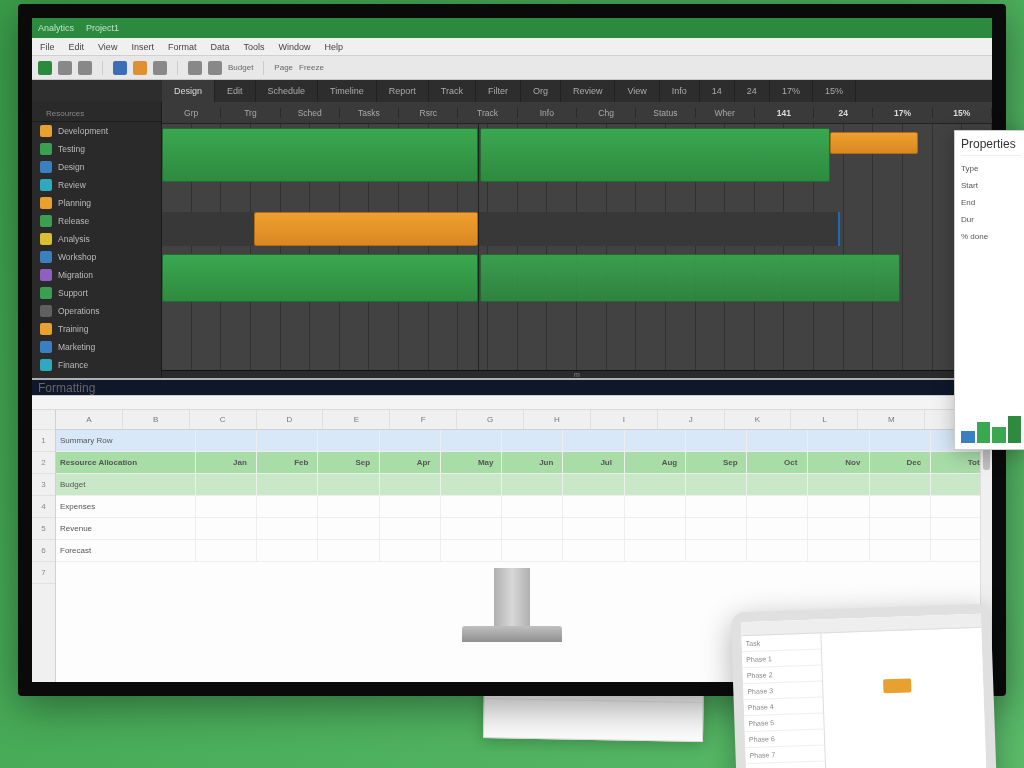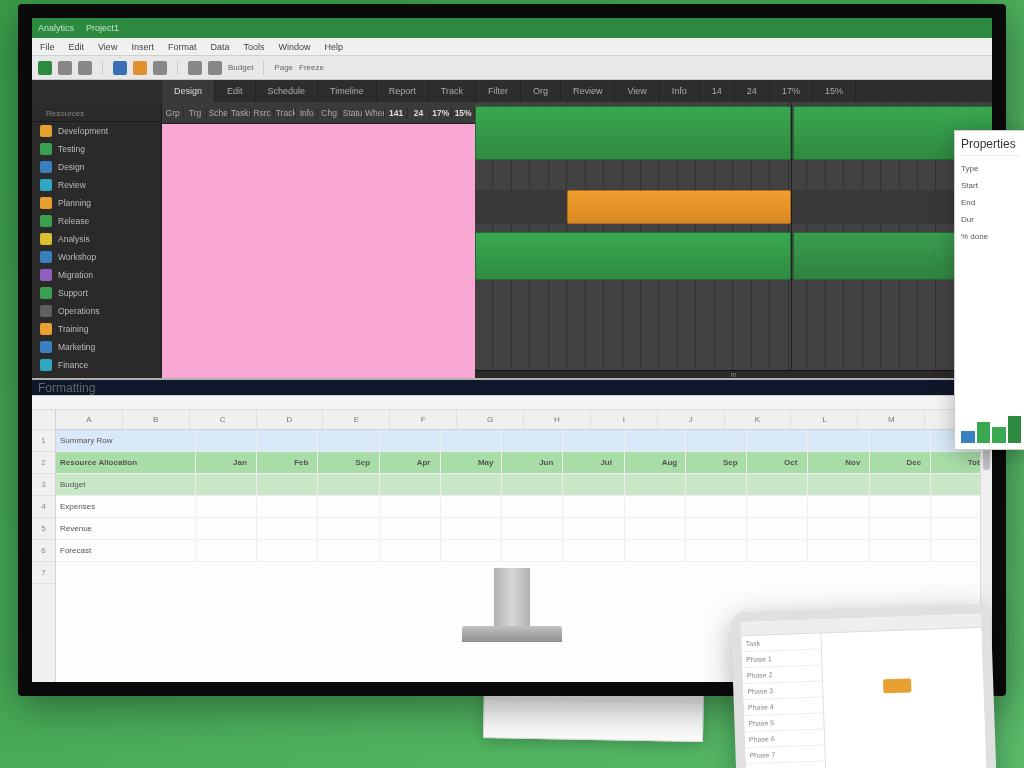--- a/index.html
+++ b/index.html
@@ -42,21 +42,21 @@
 .side-item { display: flex; align-items: center; gap: 6px; padding: 3px 8px; font-size: 8.5px; color: #bbb; }
 .side-item .sq { width: 12px; height: 12px; border-radius: 2px; flex-shrink: 0; }
 .sq-or { background: #e8a030; }
 .sq-gr { background: #3aa050; }
 .sq-bl { background: #3a80c0; }
 .sq-cy { background: #30a8c0; }
 .sq-ye { background: #d8c030; }
 .sq-pu { background: #9060c0; }
 .sq-dgr { background: #606060; }
 
-.ganttarea { flex: 1; display: flex; flex-direction: row; }
+.ganttarea { flex: 1; display: flex; flex-direction: column; }
 .gantthead { height: 22px; background: #3a3a3a; border-bottom: 1px solid #222; display: flex; align-items: center; font-size: 8.5px; color: #aaa; }
 .gantthead .col { flex: 1; text-align: center; border-right: 1px solid #2a2a2a; padding: 0 2px; white-space: nowrap; overflow: hidden; }
 .gantthead .col.strong { color: #ddd; font-weight: 600; }
 .ganttbody { flex: 1; position: relative; background: #424242; }
 .gantt-grid { position: absolute; inset: 0; display: flex; }
 .gantt-grid div { flex: 1; border-right: 1px solid rgba(0,0,0,0.25); }
 .gantt-row { position: absolute; left: 0; right: 0; height: 56px; }
 .bar { position: absolute; height: 54px; border-radius: 2px; }
 .bar-green { background: linear-gradient(180deg, #3aa850, #2e8a40); border: 1px solid #246b32; }
 .bar-orange { background: linear-gradient(180deg, #f0a030, #d88820); border: 1px solid #b06c18; }

